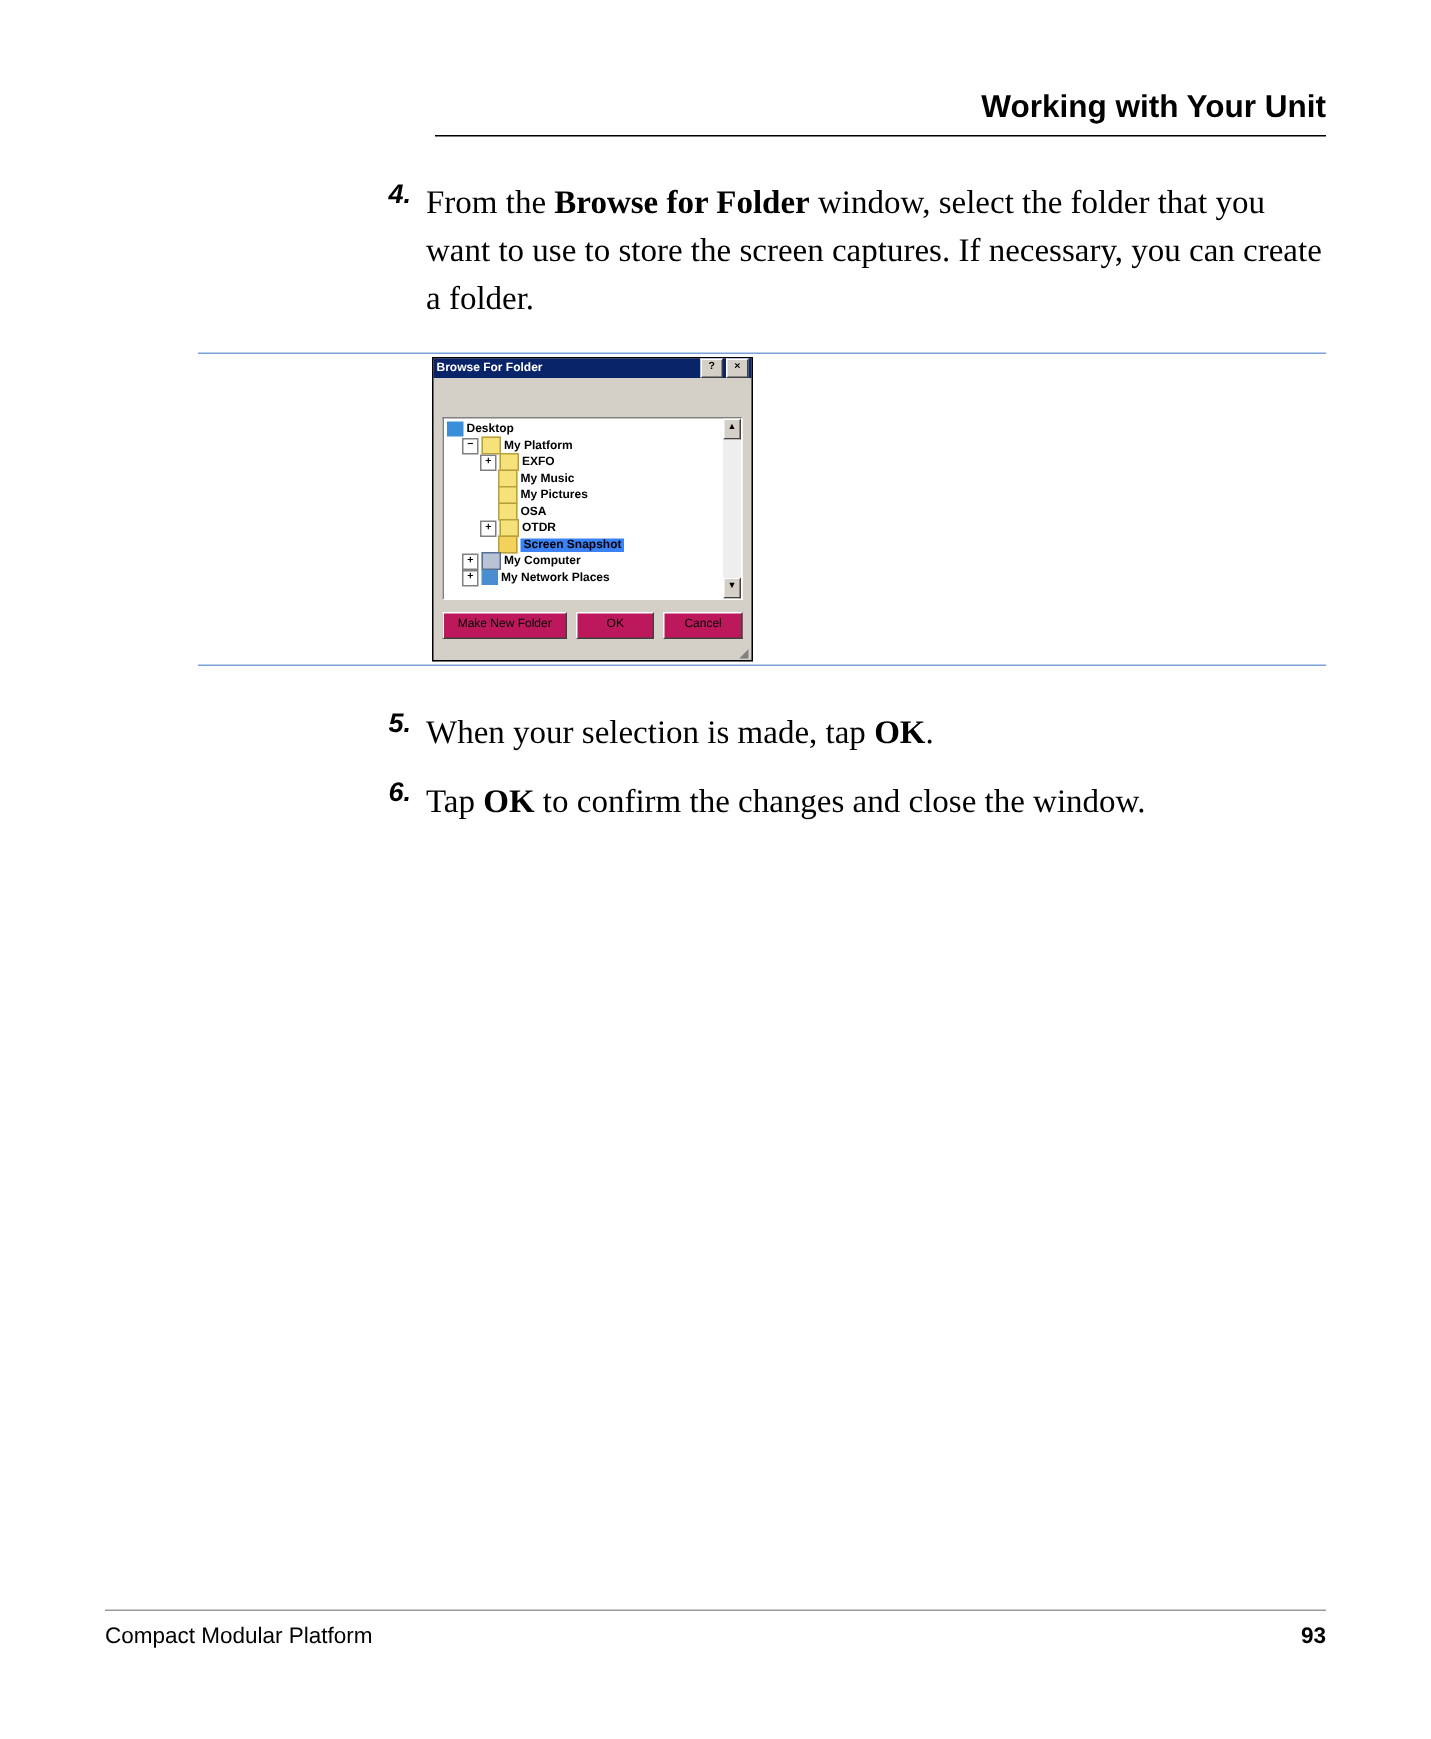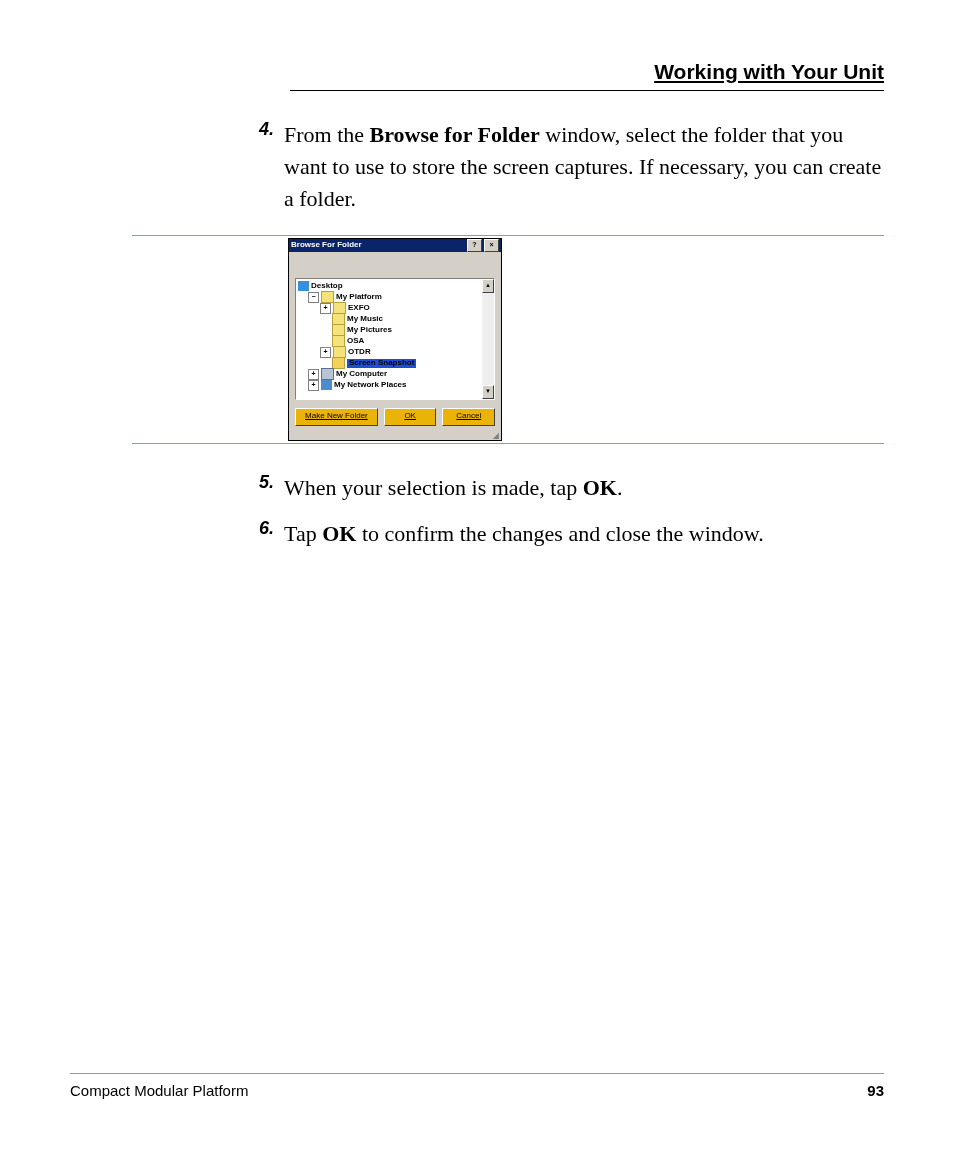--- a/index.html
+++ b/index.html
@@ -11,21 +11,20 @@
     width: 954px;
     height: 1159px;
     position: relative;
   }
   .page {
     padding: 60px 70px 0 70px;
   }
   .header {
     text-align: right;
     margin-left: 220px;
-    text-decoration: underline;
   }
   .header-title {
     font-weight: bold;
     font-size: 21px;
     font-family: Arial, sans-serif;
     margin-bottom: 4px;
   }
   .header-sub {
     font-style: italic;
     font-size: 18px;
@@ -138,21 +137,21 @@
   .ico {
     width: 11px; height: 10px;
     display: inline-block;
   }
   .i-desktop { background: #3a8fd8; }
   .i-mydocs  { background: #f6e27a; border:1px solid #b8a03c;}
   .i-folder  { background: #f6e27a; border:1px solid #b8a03c;}
   .i-comp    { background: #b8c4d6; border:1px solid #5a7092;}
   .i-net     { background: #4a8ed0; }
   .sel {
-    background: #1d4ed8;
+    background: #3b82f6;
     padding: 0 2px;
   }
   .scrollbar {
     position: absolute;
     right: 0; top: 0; bottom: 0;
     width: 12px;
     background: #d4d0c8;
     display: flex;
     flex-direction: column;
   }
@@ -168,28 +167,27 @@
   }
   .sbtrack { flex:1; background:#eee; }
   .dlg-btnrow {
     display: flex;
     justify-content: space-between;
     gap: 6px;
     margin-top: 8px;
   }
   .dlg-btn {
     flex:1;
-    background: #eab308;
+    background: #be185d;
     border: 1px solid #fff;
     border-right-color:#404040;
     border-bottom-color:#404040;
     text-align: center;
     height: 16px;
     line-height: 14px;
-    text-decoration: underline;
   }
   .dlg-resize {
     text-align: right;
     color: #808080;
     font-size: 8px;
     padding-right: 2px;
   }
 
   .footer {
     position: absolute;

